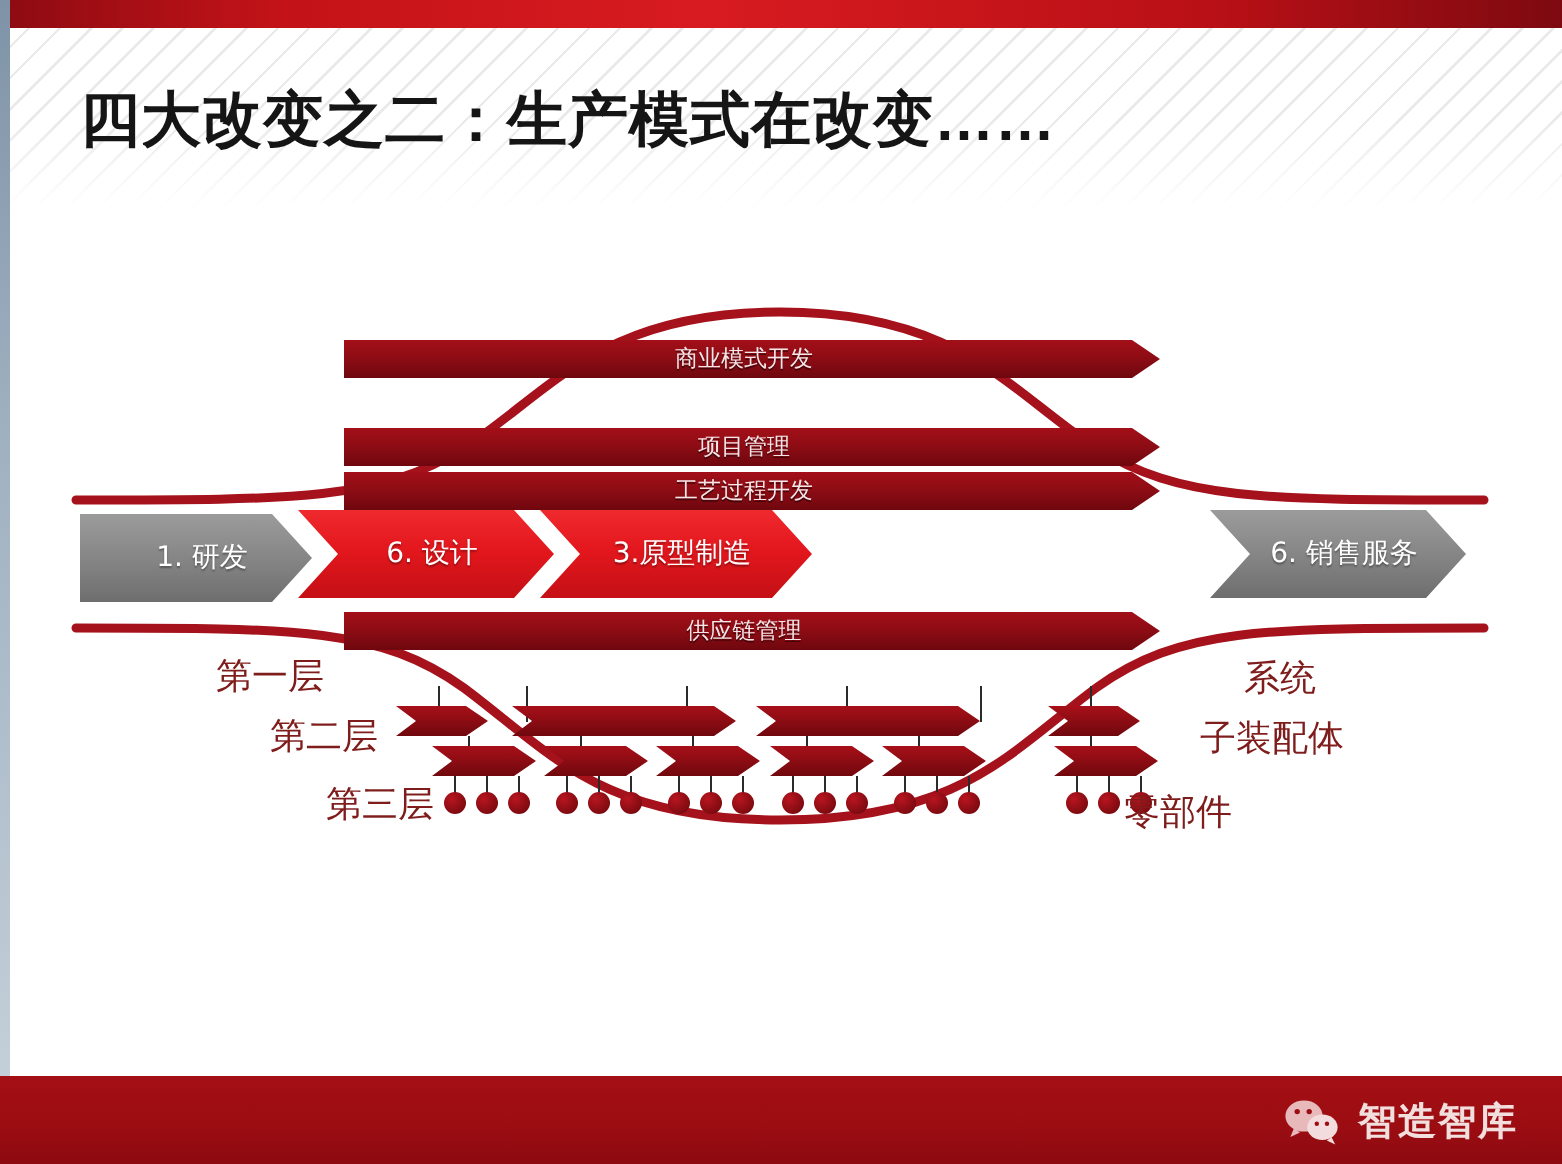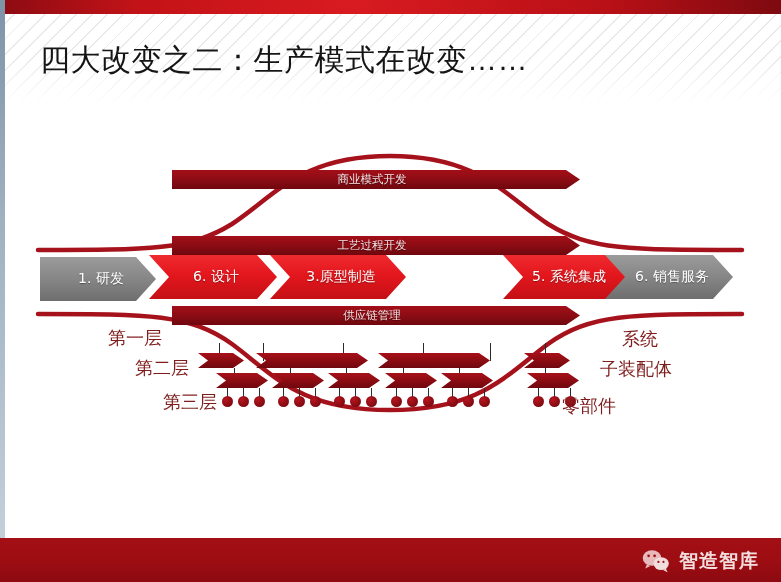--- a/index.html
+++ b/index.html
@@ -30,21 +30,21 @@
         rgba(255,255,255,0) 1.3px,
         rgba(255,255,255,0) 11px);
   }
   .hatch-fade{
     position:absolute;left:5px;top:14px;width:776px;height:90px;
     background:linear-gradient(180deg,rgba(255,255,255,0) 50%,rgba(255,255,255,.85) 92%,#fff 100%);
   }
 
   .slide-title{
     position:absolute;left:40px;top:40px;
-    font-size:30px;font-weight:normal;color:#151515;letter-spacing:.5px;
+    font-size:30px;font-weight:bold;color:#151515;letter-spacing:.5px;
     white-space:nowrap;
   }
 
   
   .bottom-banner{
     position:absolute;left:0;top:538px;width:781px;height:44px;
     background:linear-gradient(180deg,#a30f14 0%,#9c0d12 55%,#8c0a10 100%);
   }
   .wm{
     position:absolute;right:22px;top:548px;height:26px;
@@ -128,35 +128,35 @@
   <div class="stage">
 
     <svg width="781" height="330" viewBox="0 0 781 330">
       <path d="M 38,146 C 150,146 190,146 232,120 C 275,92 300,52 390,52 C 480,52 505,92 548,120 C 590,146 630,146 742,146" fill="none" stroke="#A5121C" stroke-width="4.5" stroke-linecap="round"></path>
       <path d="M 38,210 C 150,210 190,210 232,240 C 275,272 300,306 390,306 C 480,306 505,272 548,240 C 590,210 630,210 742,210" fill="none" stroke="#A5121C" stroke-width="4.5" stroke-linecap="round"></path>
     </svg>
 
     <div class="bar" style="left:172px;top:66px;width:408px;">
       <span>商业模式开发</span>
     </div>
+    <div class="bar" style="left:172px;top:110px;width:408px;">
+      <span>项目管理</span>
+    </div>
     <div class="bar" style="left:172px;top:132px;width:408px;">
       <span>工艺过程开发</span>
     </div>
 
     <div class="chev first gray" style="left:40px;top:153px;width:116px;">
       <span>1. 研发</span>
     </div>
     <div class="chev red" style="left:149px;top:151px;width:128px;">
       <span>6. 设计</span>
     </div>
     <div class="chev red" style="left:270px;top:151px;width:136px;">
       <span>3.原型制造</span>
-    </div>
-    <div class="chev red" style="left:503px;top:151px;width:126px;">
-      <span>5. 系统集成</span>
     </div>
     <div class="chev gray" style="left:605px;top:151px;width:128px;">
       <span>6. 销售服务</span>
     </div>
 
     <div class="bar" style="left:172px;top:202px;width:408px;">
       <span>供应链管理</span>
     </div>
 
     <div class="vline" style="left:219px;top:239px;height:18px;"></div>

